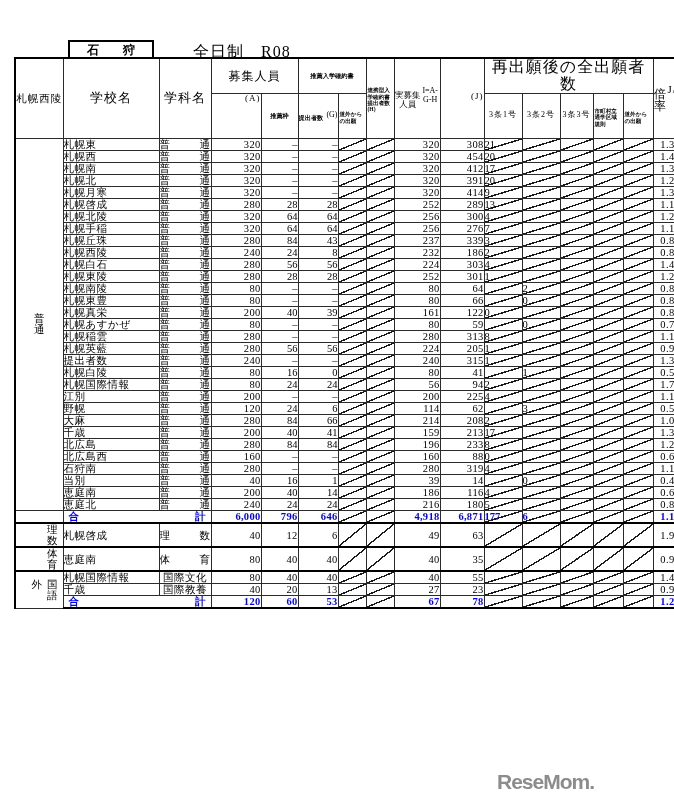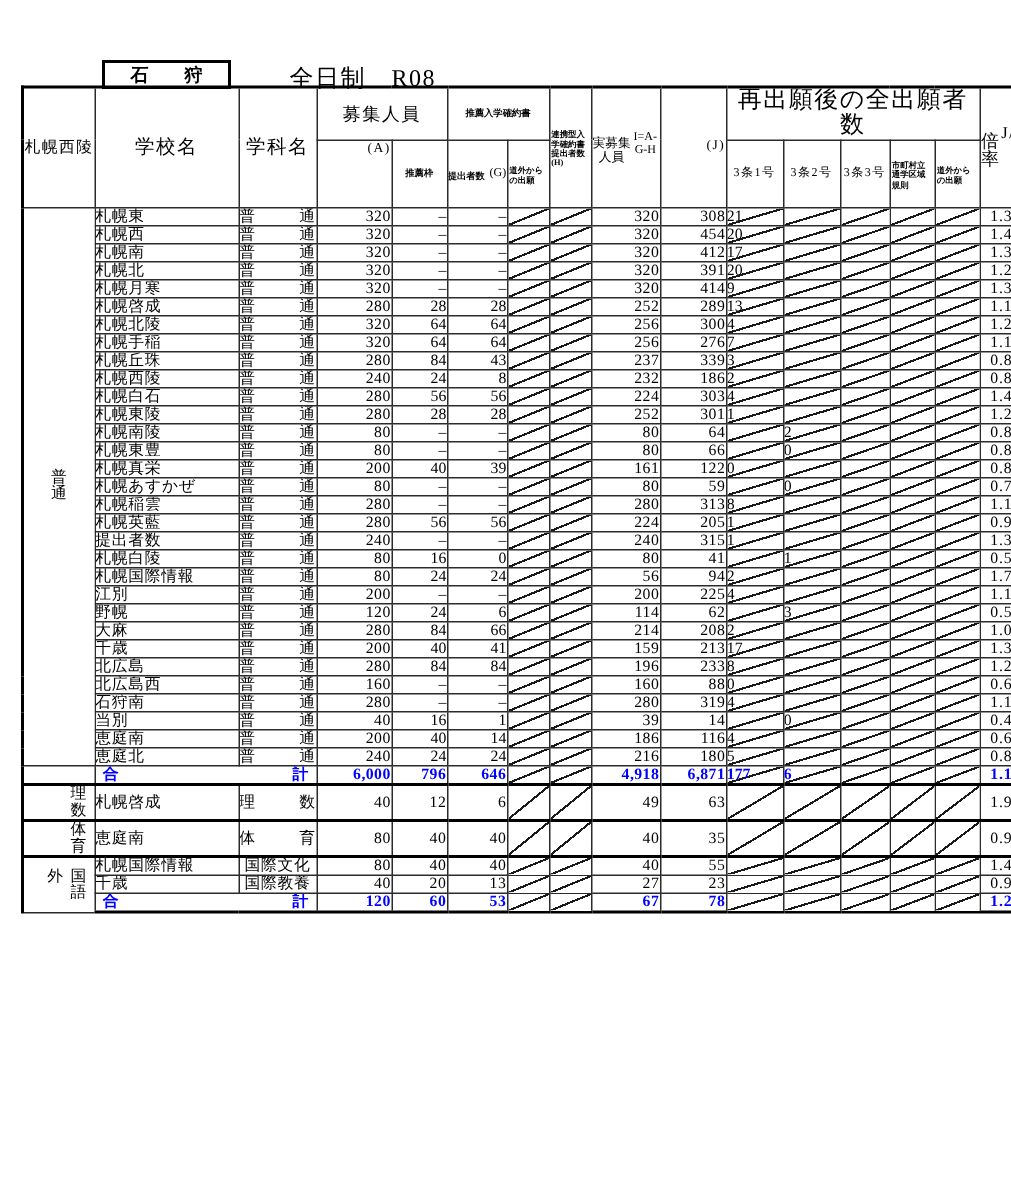--- a/index.html
+++ b/index.html
@@ -1112,13 +1112,14 @@
           <td class="x-cell outer-b"></td>
           <td class="x-cell outer-b"></td>
           <td class="x-cell outer-b"></td>
           <td class="x-cell outer-b"></td>
           <td class="x-cell outer-b"></td>
           <td class="c-ratio outer-b">1.2</td>
         </tr>
       </tbody>
   </table>
 
+  <div class="watermark">ReseMom.</div>
 </div>
 
 </body></html>

